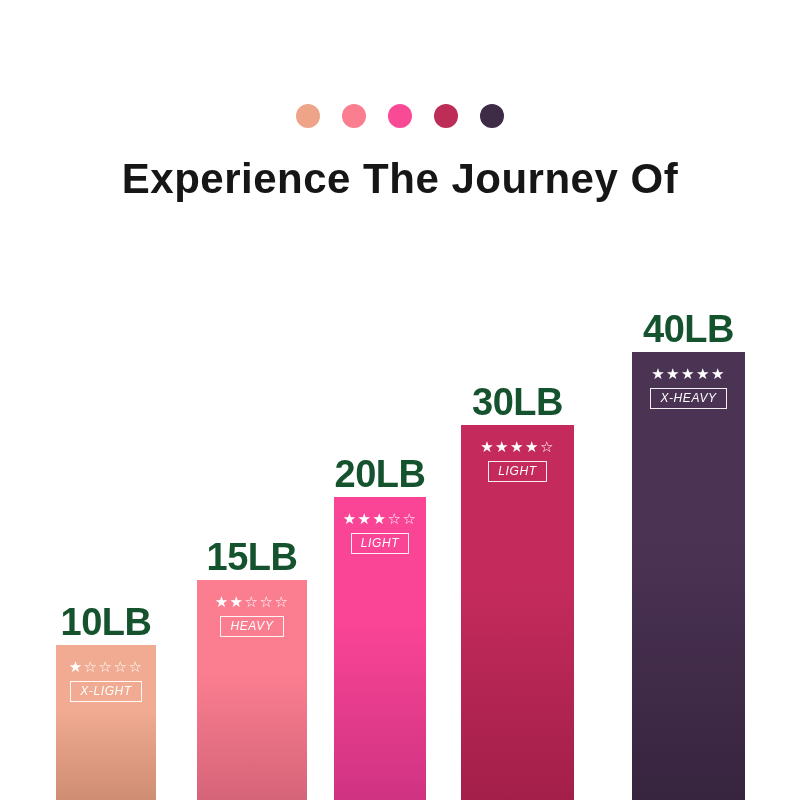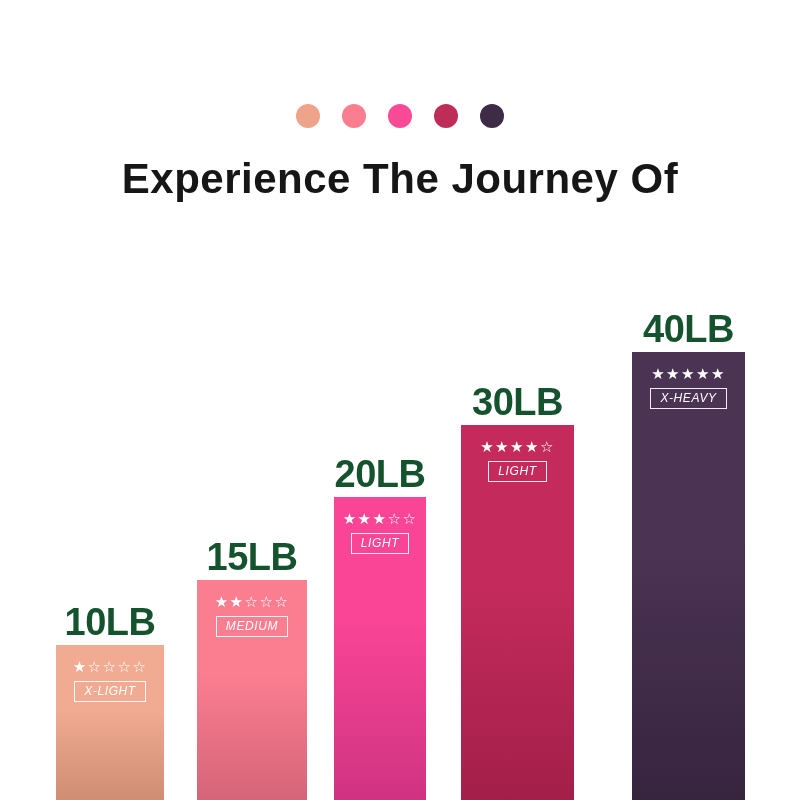--- a/index.html
+++ b/index.html
@@ -127,35 +127,35 @@
       <div class="dot" style="background: rgb(249, 74, 149);"></div>
       <div class="dot" style="background: rgb(190, 44, 88);"></div>
       <div class="dot" style="background: rgb(62, 43, 69);"></div>
     </div>
 
   <div id="heading">
     <span class="hl">Experience The Journey Of</span>
   </div>
 
   <div id="chart">
-      <div class="bar-group" style="left: 56px; width: 108px; height: 155px;">
+      <div class="bar-group" style="left: 56px; width: 100px; height: 155px;">
         <div class="bar-value">10LB</div>
         <div class="bar" style="background: linear-gradient(rgb(240, 171, 146) 0%, rgb(240, 171, 146) 42%, rgb(207, 141, 116) 100%);">
           <div class="bar-info">
             <div class="stars">★☆☆☆☆</div>
             <div class="badge">X-LIGHT</div>
           </div>
         </div>
       </div>
       <div class="bar-group" style="left: 197px; width: 110px; height: 220px;">
         <div class="bar-value">15LB</div>
         <div class="bar" style="background: linear-gradient(rgb(251, 126, 144) 0%, rgb(251, 126, 144) 42%, rgb(214, 100, 121) 100%);">
           <div class="bar-info">
             <div class="stars">★★☆☆☆</div>
-            <div class="badge">MEDIUM</div>
+            <div class="badge">HEAVY</div>
           </div>
         </div>
       </div>
       <div class="bar-group" style="left: 334px; width: 92px; height: 303px;">
         <div class="bar-value">20LB</div>
         <div class="bar" style="background: linear-gradient(rgb(250, 68, 150) 0%, rgb(250, 68, 150) 42%, rgb(207, 51, 130) 100%);">
           <div class="bar-info">
             <div class="stars">★★★☆☆</div>
             <div class="badge">LIGHT</div>
           </div>

